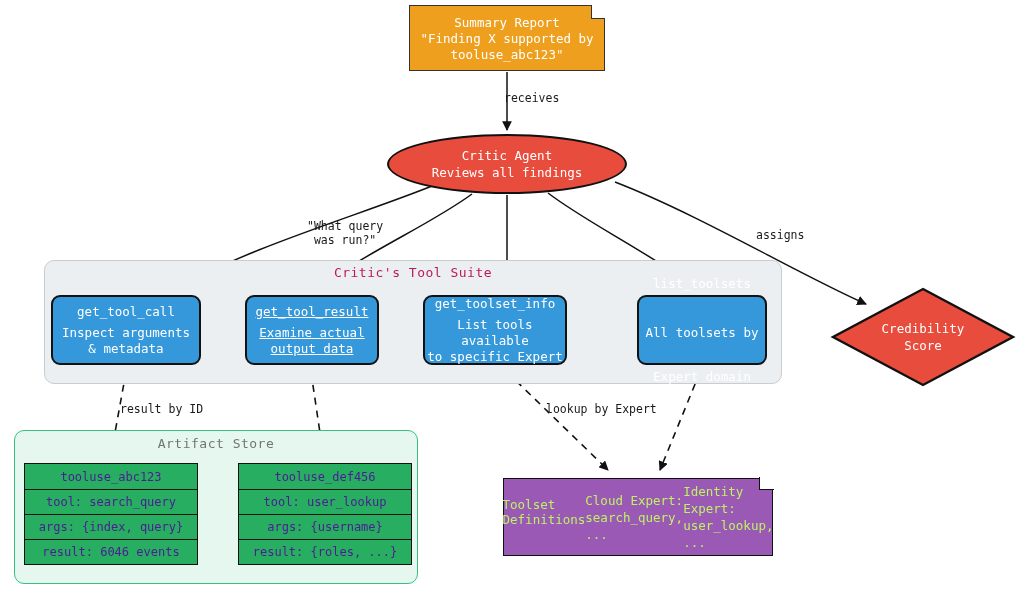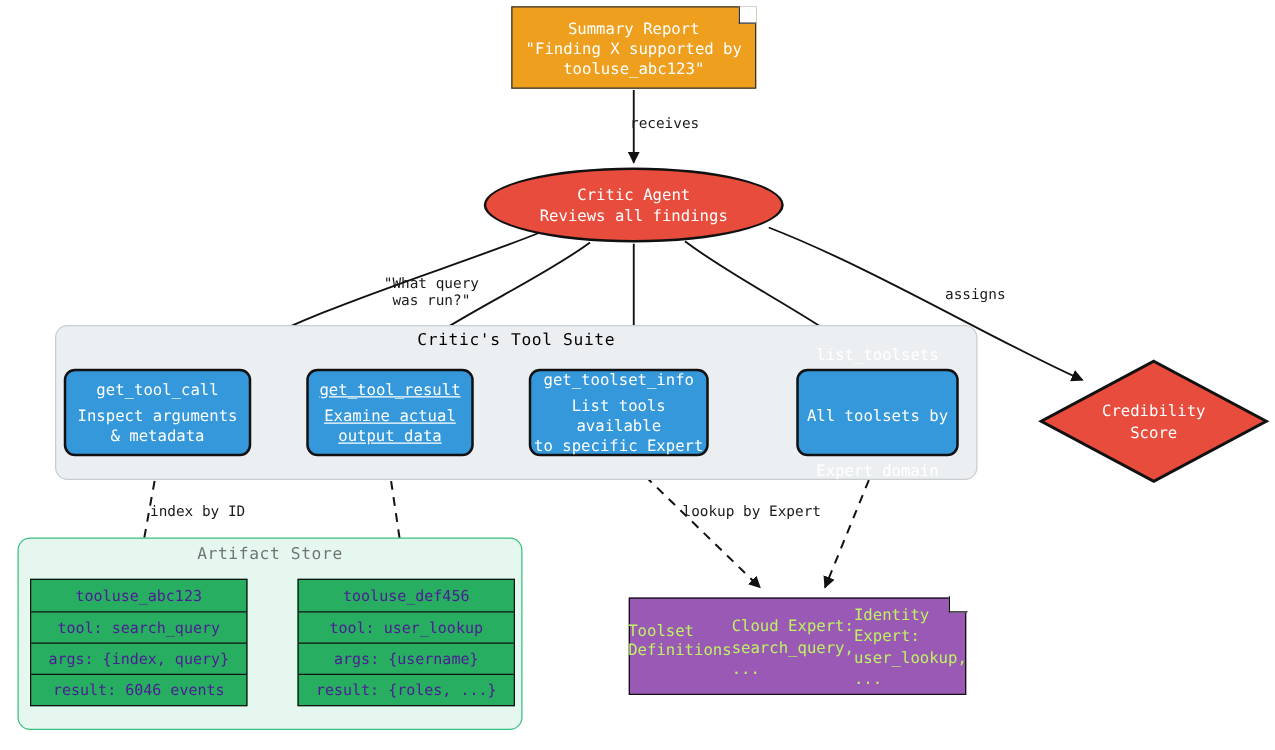--- a/index.html
+++ b/index.html
@@ -23,21 +23,21 @@
   
   #critic-agent{left:387px;top:134px;width:240px;height:60px;background:#E74C3C;
         border:2.6px solid #111;border-radius:50%;}
   #critic-agent .l1{font-size:12.5px;line-height:17px;}
   #critic-agent .l2{font-size:12.5px;line-height:17px;}
 
   
   #tool-suite{position:absolute;left:44px;top:260px;width:736px;height:122px;
         background:#ECEFF1;border:1.4px solid #c8cdd0;border-radius:10px;}
   #tool-suite .cluster-label{position:absolute;left:0;right:0;top:4px;text-align:center;
-        color:#000000;font-size:13px;letter-spacing:.5px;}
+        color:#be185d;font-size:13px;letter-spacing:.5px;}
 
   .tool{position:absolute;top:295px;width:150px;height:70px;background:#3498DB;
         border:2.2px solid #111;border-radius:9px;}
   .tool .tname{font-size:12.5px;line-height:16px;margin-bottom:5px;}
   .tool .tdesc{font-size:12.5px;line-height:16px;}
   #tool-get-tool-call{left:51px;}
   #tool-get-tool-result{left:245px;width:134px;text-decoration:underline;}
   #tool-get-toolset-info{left:423px;width:144px;}
   #tool-list-toolsets{left:637px;width:130px;gap:28px;}
 
@@ -179,16 +179,16 @@
   <div id="toolset-definitions">
     <div class="fold"></div>
     <div class="hdr">Toolset Definitions</div>
     <div class="bl">Cloud Expert: search_query, ...</div>
     <div class="bl">Identity Expert: user_lookup, ...</div>
   </div>
 
   <div class="edge-label" id="lbl-receives">receives</div>
   <div class="edge-label" id="lbl-what-query"><span>"What query</span><br><span> was run?"</span></div>
   <div class="edge-label" id="lbl-assigns">assigns</div>
-  <div class="edge-label" id="lbl-lookup-by-id">index by ID</div>
+  <div class="edge-label" id="lbl-lookup-by-id">result by ID</div>
   <div class="edge-label" id="lbl-lookup-by-expert">lookup by Expert</div>
 
 </div>
 
 </body></html>

